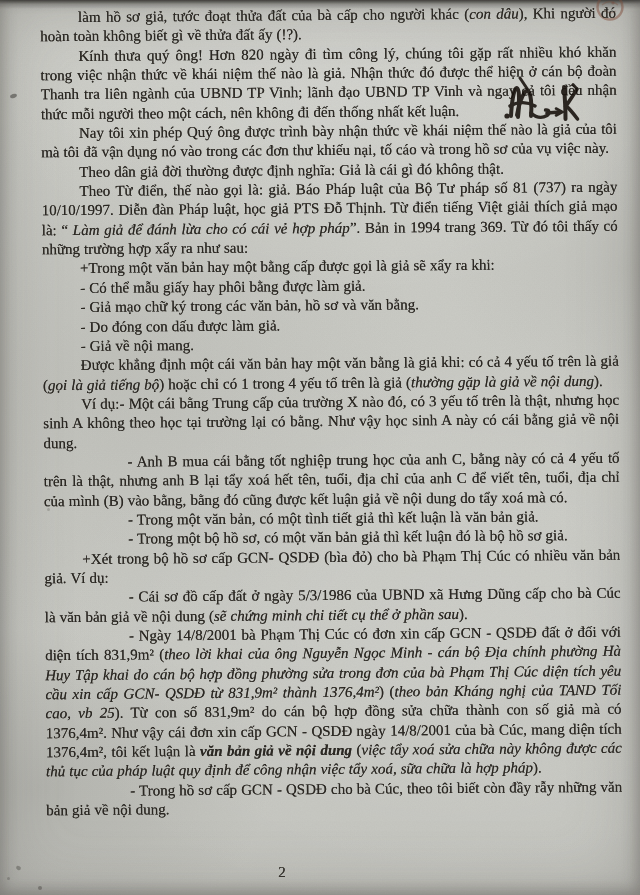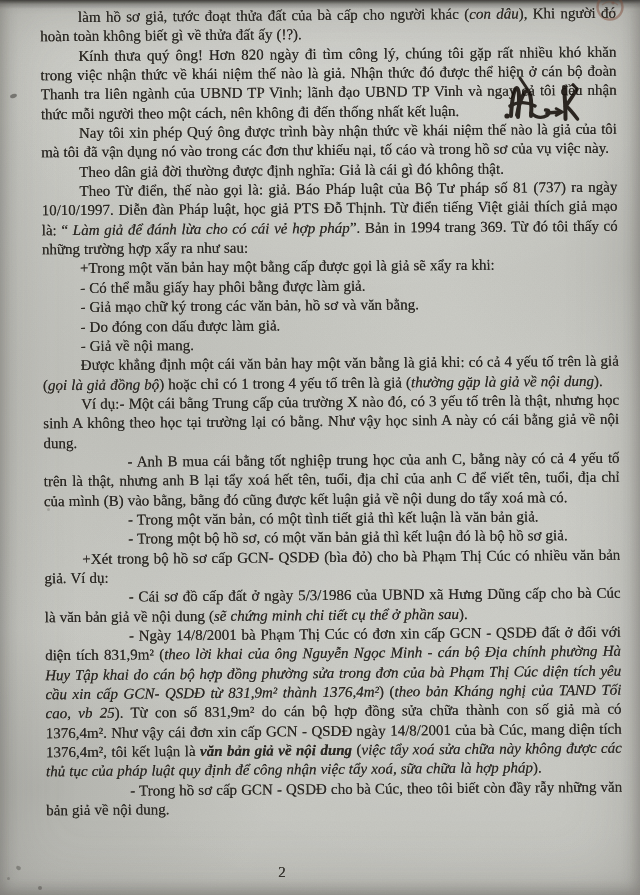--- a/index.html
+++ b/index.html
@@ -86,21 +86,21 @@
       <p class="para"><span>làm hồ sơ giả, tước đoạt thửa đất của bà cấp cho người khác (</span><span class="it">con dâu</span><span>), Khi người đó hoàn toàn không biết gì về thửa đất ấy (!?).</span></p>
       <p class="para"><span>Kính thưa quý ông! Hơn 820 ngày đi tìm công lý, chúng tôi gặp rất nhiều khó khăn trong việc nhận thức về khái niệm thế nào là giả. Nhận thức đó được thể hiện ở cán bộ đoàn Thanh tra liên ngành của UBND TP Vinh; lãnh đạo UBND TP Vinh và ngay cả tôi đều nhận thức mỗi người theo một cách, nên không đi đến thống nhất kết luận.</span></p>
       <p class="para"><span>Nay tôi xin phép Quý ông được trình bày nhận thức về khái niệm thế nào là giả của tôi mà tôi đã vận dụng nó vào trong các đơn thư khiếu nại, tố cáo và trong hồ sơ của vụ việc này.</span></p>
       <p class="para"><span>Theo dân giả đời thường được định nghĩa: Giả là cái gì đó không thật.</span></p>
       <p class="para"><span>Theo Từ điển, thế nào gọi là: giả. Báo Pháp luật của Bộ Tư pháp số 81 (737) ra ngày 10/10/1997. Diễn đàn Pháp luật, học giả PTS Đỗ Thịnh. Từ điển tiếng Việt giải thích giả mạo là: “ </span><span class="it">Làm giả để đánh lừa cho có cái vẻ hợp pháp</span><span>”. Bản in 1994 trang 369. Từ đó tôi thấy có những trường hợp xẩy ra như sau:</span></p>
       <p class="para"><span>+Trong một văn bản hay một bằng cấp được gọi là giả sẽ xẩy ra khi:</span></p>
       <p class="para"><span>- Có thể mẫu giấy hay phôi bằng được làm giả.</span></p>
       <p class="para"><span>- Giả mạo chữ ký trong các văn bản, hồ sơ và văn bằng.</span></p>
       <p class="para"><span>- Do đóng con dấu được làm giả.</span></p>
       <p class="para"><span>- Giả về nội mang.</span></p>
-      <p class="para"><span>Được khẳng định một cái văn bản hay một văn bằng là giả khi: có cả 4 yếu tố trên là giả (</span><span class="it">gọi là giả đồng bộ</span><span>) hoặc chỉ có 1 trong 4 yếu tố trên là giả (</span><span class="it">thường gặp là giả về nội dung</span><span>).</span></p>
+      <p class="para"><span>Được khẳng định một cái văn bản hay một văn bằng là giả khi: có cả 4 yếu tố trên là giả (</span><span class="it">gọi là giả tiếng bộ</span><span>) hoặc chỉ có 1 trong 4 yếu tố trên là giả (</span><span class="it">thường gặp là giả về nội dung</span><span>).</span></p>
       <p class="para"><span>Ví dụ:- Một cái bằng Trung cấp của trường X nào đó, có 3 yếu tố trên là thật, nhưng học sinh A không theo học tại trường lại có bằng. Như vậy học sinh A này có cái bằng giả về nội dung.</span></p>
       <p class="para deep"><span>- Anh B mua cái bằng tốt nghiệp trung học của anh C, bằng này có cả 4 yếu tố trên là thật, nhưng anh B lại tẩy xoá hết tên, tuổi, địa chỉ của anh C để viết tên, tuổi, địa chỉ của mình (B) vào bằng, bằng đó cũng được kết luận giả về nội dung do tẩy xoá mà có.</span></p>
       <p class="para deep"><span>- Trong một văn bản, có một tình tiết giả thì kết luận là văn bản giả.</span></p>
       <p class="para deep"><span>- Trong một bộ hồ sơ, có một văn bản giả thì kết luận đó là bộ hồ sơ giả.</span></p>
       <p class="para"><span>+Xét trong bộ hồ sơ cấp GCN- QSDĐ (bìa đỏ) cho bà Phạm Thị Cúc có nhiều văn bản giả. Ví dụ:</span></p>
       <p class="para deep"><span>- Cái sơ đồ cấp đất ở ngày 5/3/1986 của UBND xã Hưng Dũng cấp cho bà Cúc là văn bản giả về nội dung (</span><span class="it">sẽ chứng minh chi tiết cụ thể ở phần sau</span><span>).</span></p>
       <p class="para deep"><span>- Ngày 14/8/2001 bà Phạm Thị Cúc có đơn xin cấp GCN - QSDĐ đất ở đối với diện tích 831,9m² (</span><span class="it">theo lời khai của ông Nguyễn Ngọc Minh - cán bộ Địa chính phường Hà Huy Tập khai do cán bộ hợp đồng phường sửa trong đơn của bà Phạm Thị Cúc diện tích yêu cầu xin cấp GCN- QSDĐ từ 831,9m² thành 1376,4m²</span><span>) (</span><span class="it">theo bản Kháng nghị của TAND Tối cao, vb 25</span><span>). Từ con số 831,9m² do cán bộ hợp đồng sửa chữa thành con số giả mà có 1376,4m². Như vậy cái đơn xin cấp GCN - QSDĐ ngày 14/8/2001 của bà Cúc, mang diện tích 1376,4m², tôi kết luận là </span><span class="it bd">văn bản giả về nội dung</span><span> (</span><span class="it">việc tẩy xoá sửa chữa này không được các thủ tục của pháp luật quy định để công nhận việc tẩy xoá, sữa chữa là hợp pháp</span><span>).</span></p>
       <p class="para deep"><span>- Trong hồ sơ cấp GCN - QSDĐ cho bà Cúc, theo tôi biết còn đầy rẫy những văn bản giả về nội dung.</span></p>
     </div>
 

